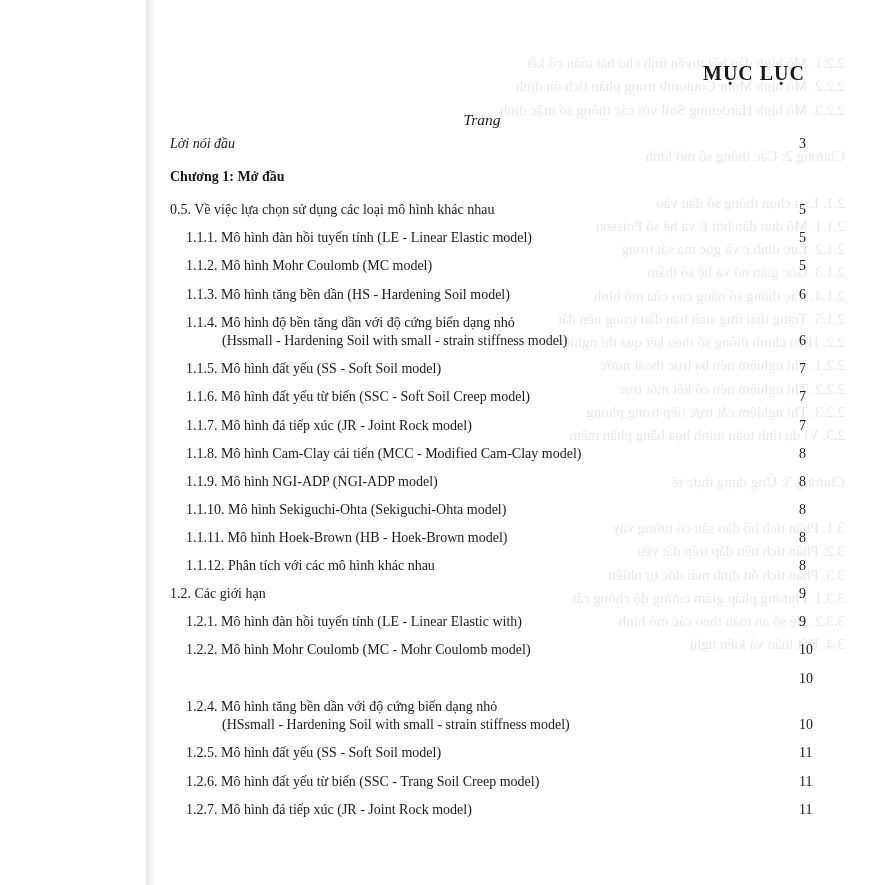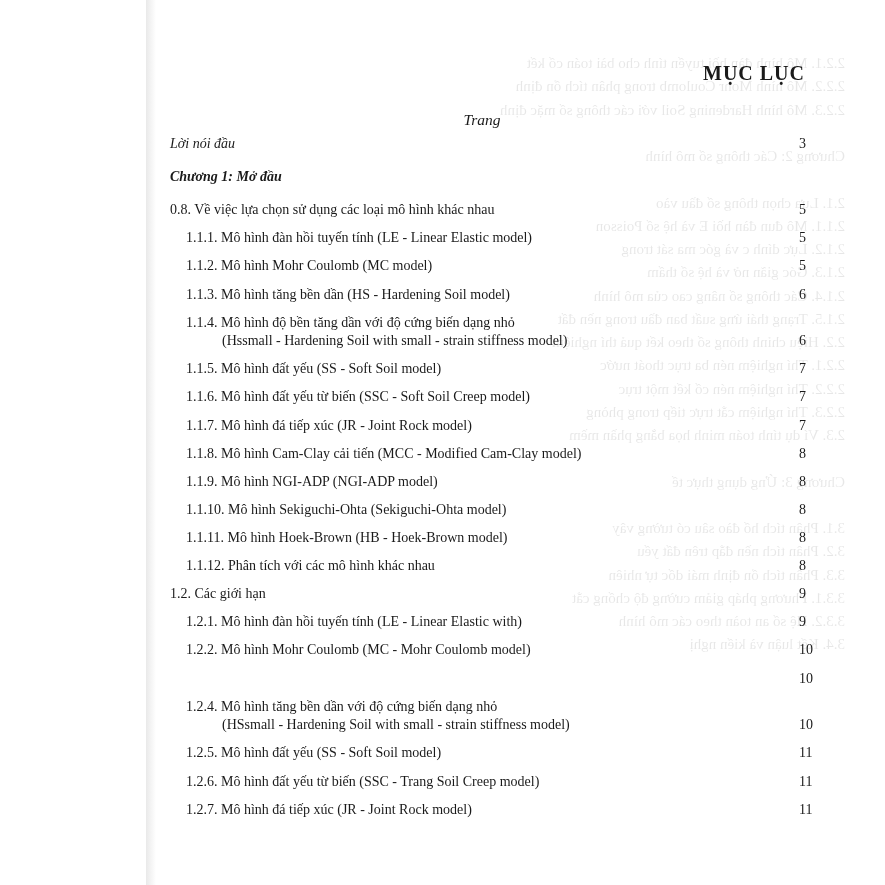--- a/index.html
+++ b/index.html
@@ -79,21 +79,21 @@
   .row .filler {
     flex: 1 1 auto;
   }
   .row .page-no {
     flex: 0 0 auto;
     width: 46px;
     text-align: left;
     padding-left: 8px;
   }
   .row.italic .label { font-style: italic; }
-  .row.bold .label { font-weight: bold; font-style: italic; }
+  .row.bold .label { font-weight: bold; }
   .lvl-0 { padding-left: 0px; }
   .lvl-1 { padding-left: 16px; }
   .cont-line {
     display: block;
     padding-left: 36px;
   }
   .row.heading {
     margin-top: 14px;
     margin-bottom: 15px;
   }
@@ -179,21 +179,21 @@
         <span class="page-no">3</span>
       </div>
 
       <div class="row bold lvl-0 heading">
         <span class="label">Chương 1: Mở đầu</span>
         <span class="filler"></span>
         <span class="page-no"></span>
       </div>
 
       <div class="row lvl-0">
-        <span class="label">0.8. Về việc lựa chọn sử dụng các loại mô hình khác nhau</span>
+        <span class="label">0.5. Về việc lựa chọn sử dụng các loại mô hình khác nhau</span>
         <span class="filler"></span>
         <span class="page-no">5</span>
       </div>
 
       <div class="row lvl-1">
         <span class="label">1.1.1. Mô hình đàn hồi tuyến tính (LE - Linear Elastic model)</span>
         <span class="filler"></span>
         <span class="page-no">5</span>
       </div>
 

